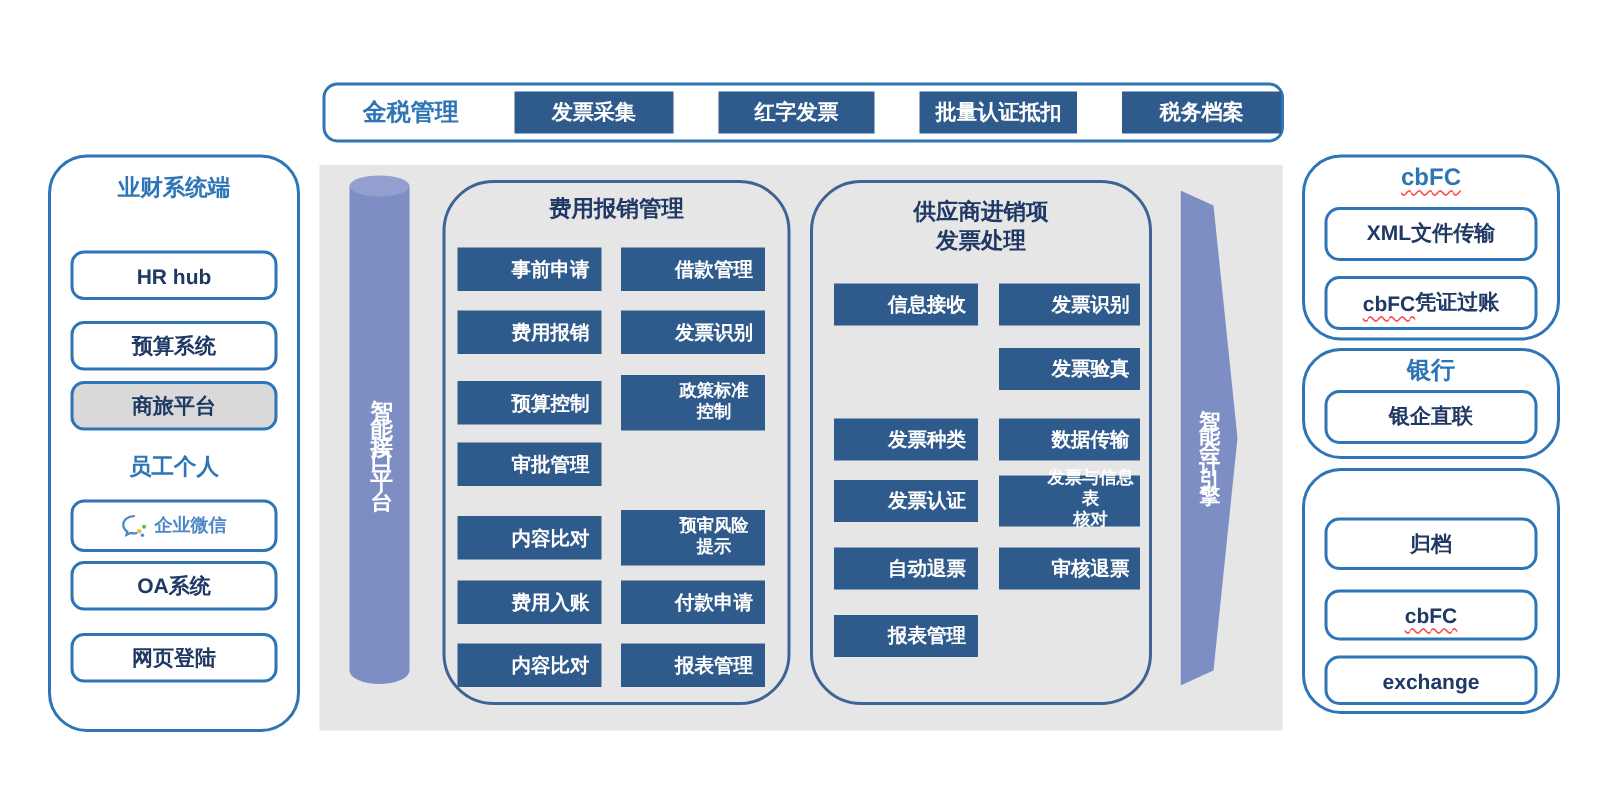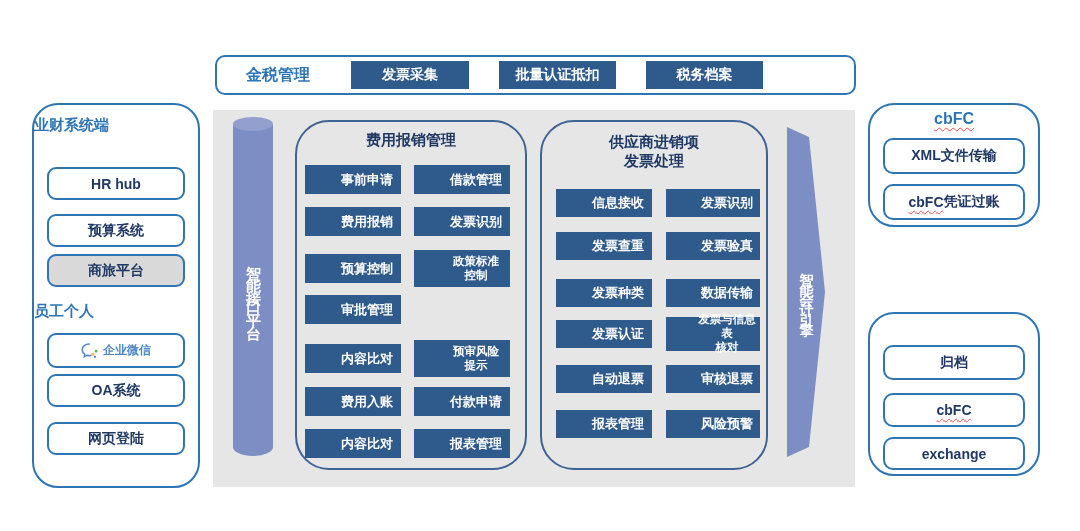--- a/index.html
+++ b/index.html
@@ -12,21 +12,21 @@
   .top-bar{left:215px;top:55px;width:641px;height:40px;border:2px solid #2E75B6;
            border-radius:10px;background:#fff;display:flex;align-items:center;}
   .top-title{color:#2E75B6;font-weight:bold;font-size:16px;margin-left:18px;width:86px;text-align:center;}
   .top-tab{background:#2F5B8C;color:#fff;font-weight:bold;font-size:14px;height:28px;
            margin-left:30px;display:flex;align-items:center;justify-content:center;cursor:pointer;}
   .tw1{width:118px}.tw2{width:115px}.tw3{width:117px}.tw4{width:117px}
 
   
   .left-panel{left:32px;top:103px;width:168px;height:385px;border:2px solid #2E75B6;
               border-radius:26px;background:#fff;}
-  .sec-title{width:100%;color:#2E75B6;font-weight:bold;font-size:15px;}
+  .sec-title{width:100%;text-align:center;color:#2E75B6;font-weight:bold;font-size:15px;}
   .panel-btn{left:13px;width:138px;height:33px;border:2px solid #2E75B6;border-radius:9px;
              background:#fff;color:#1F3864;font-weight:bold;font-size:14px;cursor:pointer;}
   .panel-btn.gray{background:#D9D9D9;}
   .wechat-label{color:#4E87C8;font-weight:bold;font-size:12px;margin-left:4px;}
 
   
   .stage{left:213px;top:110px;width:642px;height:377px;background:#E7E6E6;}
 
   
   .cylinder{left:233px;top:124px;width:40px;height:332px;background:#7D8EC4;
@@ -71,20 +71,21 @@
   .squiggle{text-decoration:underline wavy #FF4B4B 1px;text-underline-offset:3px;}
 </style>
 </head>
 <body>
 
 <div class="abs" style="left:0;top:0;width:1080px;height:531px;">
 
   <div class="abs top-bar">
     <div class="top-title">金税管理</div>
     <div class="top-tab tw1">发票采集</div>
+    <div class="top-tab tw2">红字发票</div>
     <div class="top-tab tw3">批量认证抵扣</div>
     <div class="top-tab tw4">税务档案</div>
   </div>
 
   <div class="abs left-panel">
     <div class="abs sec-title" style="top:11px;">业财系统端</div>
     <div class="abs panel-btn flexc" style="top:62px;">HR hub</div>
     <div class="abs panel-btn flexc" style="top:109px;">预算系统</div>
     <div class="abs panel-btn gray flexc" style="top:149px;">商旅平台</div>
     <div class="abs sec-title" style="top:197px;">员工个人</div>
@@ -126,49 +127,51 @@
     <div class="abs dark-btn c1 h1 er6">付款申请</div>
     <div class="abs dark-btn c0 h1 er7">内容比对</div>
     <div class="abs dark-btn c1 h1 er7">报表管理</div>
   </div>
 
   <div class="abs gray-box sbox">
     <div class="abs gbox-title" style="top:11px;">供应商进销项
 发票处理</div>
     <div class="abs dark-btn c0 h1 sr1">信息接收</div>
     <div class="abs dark-btn c1 h1 sr1">发票识别</div>
-    <div class="abs dark-btn c0 h1 sr2">发票查重</div>
     <div class="abs dark-btn c1 h1 sr2">发票验真</div>
     <div class="abs dark-btn c0 h1 sr3">发票种类</div>
     <div class="abs dark-btn c1 h1 sr3">数据传输</div>
     <div class="abs dark-btn c0 h1 sr4">发票认证</div>
     <div class="abs dark-btn small c1 h2 sr4t">发票与信息表
 核对</div>
     <div class="abs dark-btn c0 h1 sr5">自动退票</div>
     <div class="abs dark-btn c1 h1 sr5">审核退票</div>
     <div class="abs dark-btn c0 h1 sr6">报表管理</div>
-    <div class="abs dark-btn c1 h1 sr6">风险预警</div>
   </div>
 
   <div class="abs engine">
     <svg width="40" height="330" viewBox="0 0 40 330">
       <polygon points="0,0 22,10 38,165 22,320 0,330" fill="#7D8EC4"></polygon>
     </svg>
     <div class="v-label" style="font-size:14px;letter-spacing:10px;">智能会计引擎</div>
   </div>
 
   <div class="abs rgroup rg1">
     <div class="abs rg-title" style="top:5px;"><span class="squiggle">cbFC</span></div>
     <div class="abs r-btn flexc" style="top:33px;height:36px;">XML文件传输</div>
     <div class="abs r-btn flexc" style="top:79px;height:36px;">
       <span class="squiggle">cbFC</span>
         <span>凭证过账</span>
     </div>
   </div>
 
+  <div class="abs rgroup rg2">
+    <div class="abs rg-title" style="top:3px;">银行</div>
+    <div class="abs r-btn flexc" style="top:26px;height:36px;">银企直联</div>
+  </div>
 
   <div class="abs rgroup rg3">
     <div class="abs r-btn flexc" style="top:31px;height:35px;">归档</div>
     <div class="abs r-btn flexc" style="top:79px;height:34px;">
         <span class="squiggle">cbFC</span>
       </div>
     <div class="abs r-btn flexc" style="top:123px;height:33px;">exchange</div>
   </div>
 
 </div>

